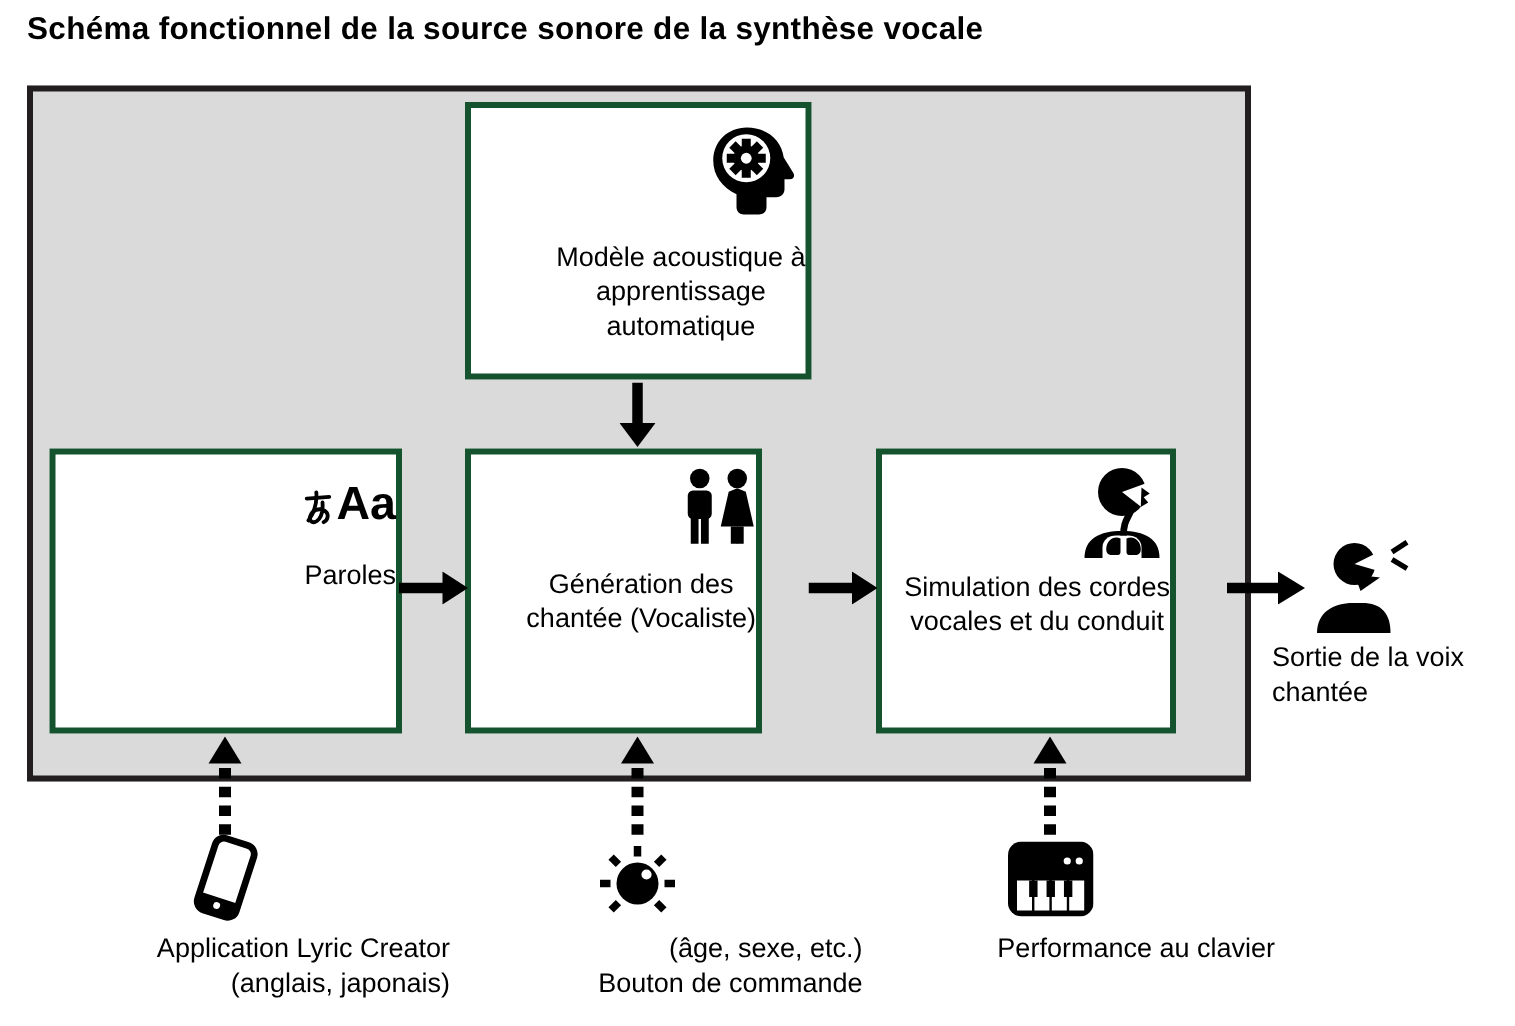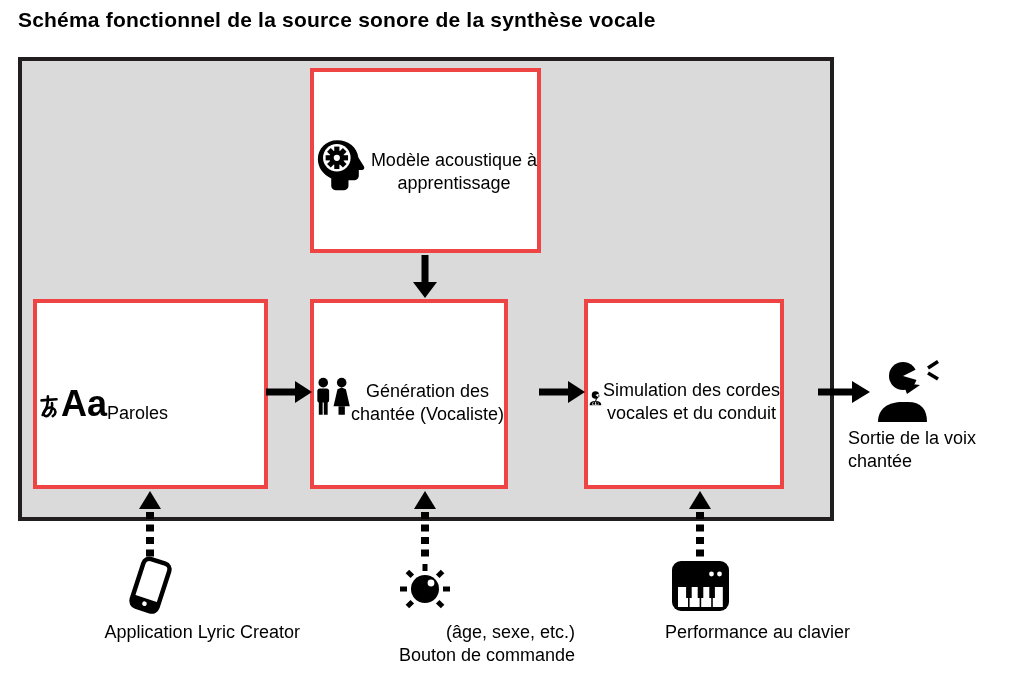--- a/index.html
+++ b/index.html
@@ -10,35 +10,35 @@
   .abs { position:absolute; }
   .title {
     position:absolute; left:18px; top:8px; margin:0;
     font-size:21px; font-weight:700; letter-spacing:0.2px;
   }
   .panel {
     position:absolute; left:18px; top:57px; width:816px; height:464px;
     background:#dadada; border:4px solid #221e1f; box-sizing:border-box;
   }
   .box {
-    position:absolute; background:#ffffff; border:4px solid #ef4444;
-    box-sizing:border-box; display:flex; align-items:center;
+    position:absolute; background:#ffffff; border:4px solid #14532d;
+    box-sizing:border-box; display:flex; flex-direction:column; align-items:flex-end;
   }
   #box-model      { left:310px; top:68px;  width:231px; height:185px; padding-top:10px; }
   #box-lyrics     { left:33px;  top:299px; width:235px; height:190px; padding-top:17px; }
   #box-generation { left:310px; top:299px; width:198px; height:190px; padding-top:9px; }
   #box-simulation { left:584px; top:299px; width:200px; height:190px; padding-top:7px; }
   .box-text { text-align:center; font-size:18px; line-height:23px; }
   #box-model .box-text      { margin-top:12px; }
   #box-lyrics .box-text     { margin-top:22px; }
   #box-generation .box-text { margin-top:9px; }
   #box-simulation .box-text { margin-top:8px; }
   .line { display:block; white-space:nowrap; }
   .glyph-row { display:flex; align-items:flex-end; justify-content:center; height:30px; }
-  .glyph-latin { font-size:36px; font-weight:700; line-height:28px; }
+  .glyph-latin { font-size:31px; font-weight:700; line-height:28px; }
   .output-label {
     position:absolute; left:848px; top:427px; width:170px;
     font-size:18px; line-height:23px; text-align:left;
   }
   .input-label {
     position:absolute; top:621px; width:300px; text-align:right;
     font-size:18px; line-height:23px;
   }
   #label-lyric-app  { left:0px; }
   #label-knob       { left:275px; }
@@ -63,20 +63,21 @@
         <rect x="-3" y="-13" width="6" height="26" transform="rotate(45)"></rect>
         <rect x="-3" y="-13" width="6" height="26" transform="rotate(90)"></rect>
         <rect x="-3" y="-13" width="6" height="26" transform="rotate(135)"></rect>
         <circle r="8.5"></circle>
       </g>
       <circle cx="26.5" cy="23.5" r="3.6" fill="#ffffff"></circle>
     </svg>
     <div class="box-text">
       <span class="line">Modèle acoustique à</span>
       <span class="line">apprentissage</span>
+      <span class="line">automatique</span>
     </div>
   </div>
 
   <div class="box" id="box-lyrics">
     <div class="glyph-row">
       <svg width="24" height="24" viewBox="0 0 32 32" fill="none" stroke="currentColor" stroke-width="3.4" stroke-linecap="round">
         <path d="M6 8.5 L 26 7"></path>
         <path d="M14.5 3 C 15 10 13.5 20 7.5 28"></path>
         <path d="M20 12 C 20.5 19 19 25.5 15 28.5 C 11.5 31 8 28.5 9 24.5 C 10.5 19 17 16.5 21.5 19 C 26 21.5 25.5 27 21 29.5"></path>
       </svg>
@@ -201,20 +202,21 @@
       <rect x="14.1" y="26" width="5.6" height="11" fill="currentColor"></rect>
       <rect x="25.7" y="26" width="5.6" height="11" fill="currentColor"></rect>
       <rect x="37.3" y="26" width="5.6" height="11" fill="currentColor"></rect>
     </g>
     <circle cx="39.5" cy="13" r="2.4" fill="#ffffff"></circle>
     <circle cx="47.5" cy="13" r="2.4" fill="#ffffff"></circle>
   </svg>
 
   <div class="input-label" id="label-lyric-app">
     <span class="line">Application Lyric Creator</span>
+    <span class="line">(anglais, japonais)</span>
   </div>
   <div class="input-label" id="label-knob">
     <span class="line">(âge, sexe, etc.)</span>
     <span class="line">Bouton de commande</span>
   </div>
   <div class="input-label" id="label-keyboard">
     <span class="line">Performance au clavier</span>
   </div>
 
 </div>

